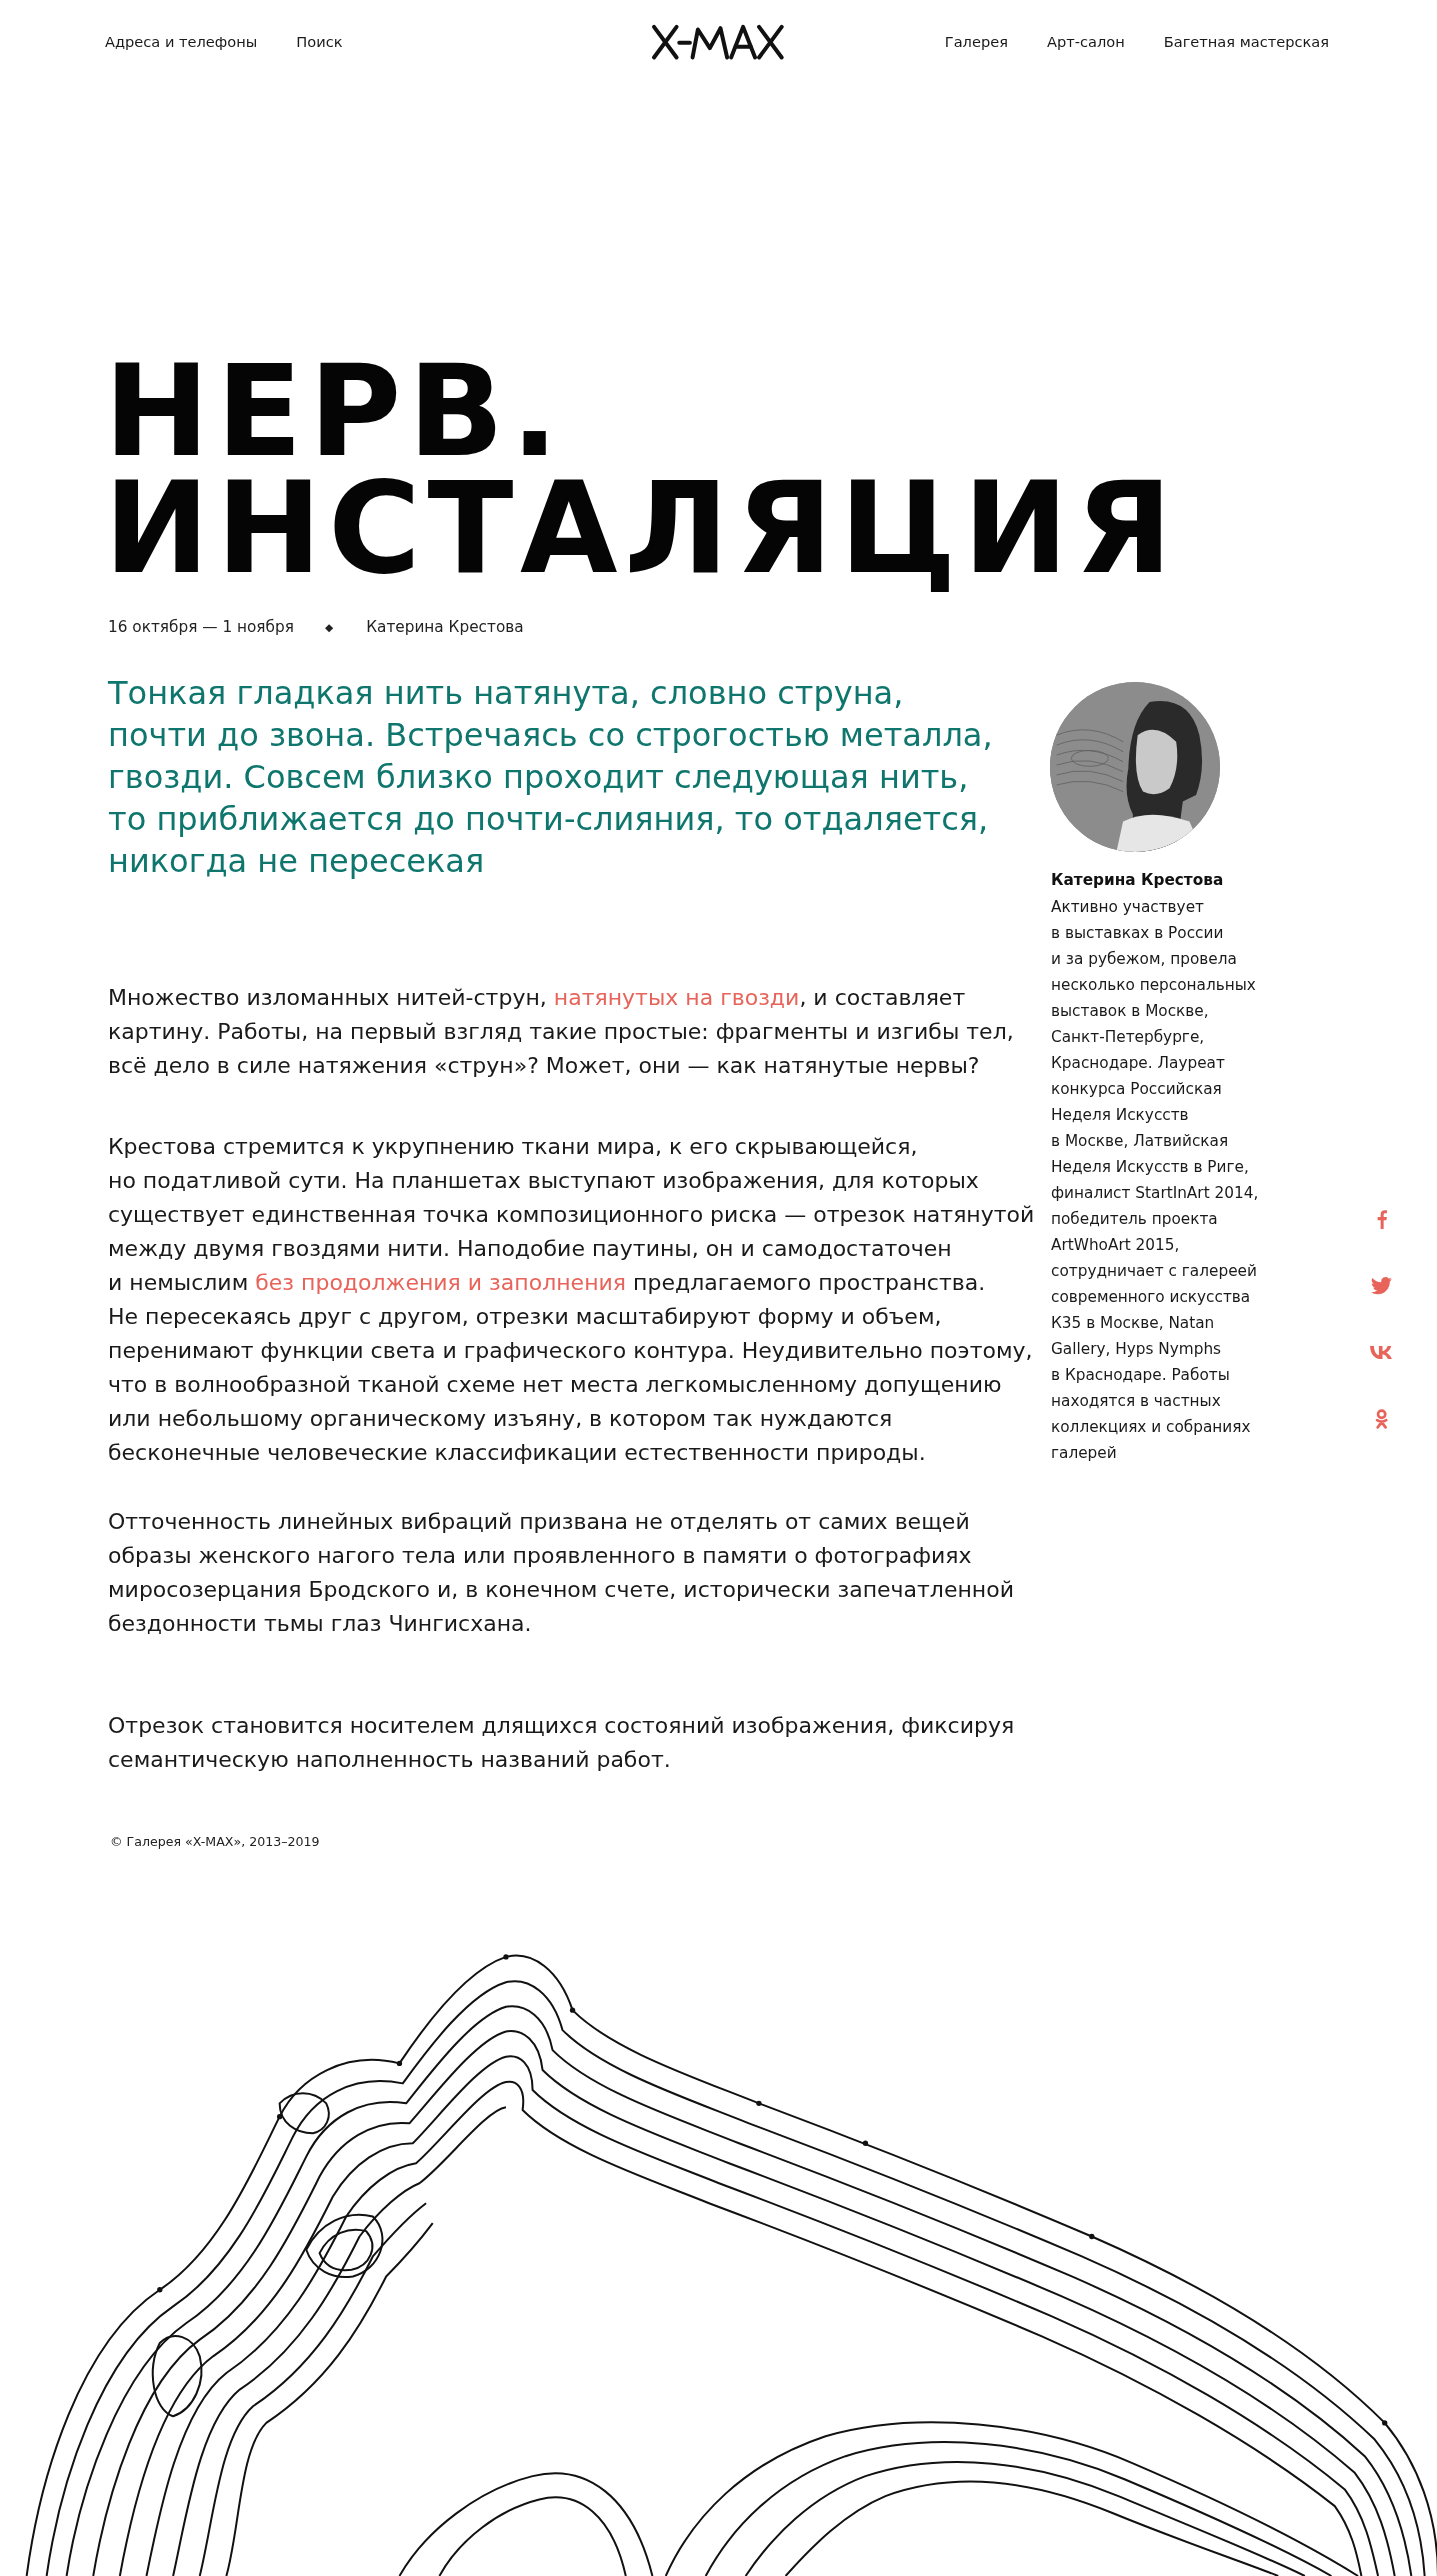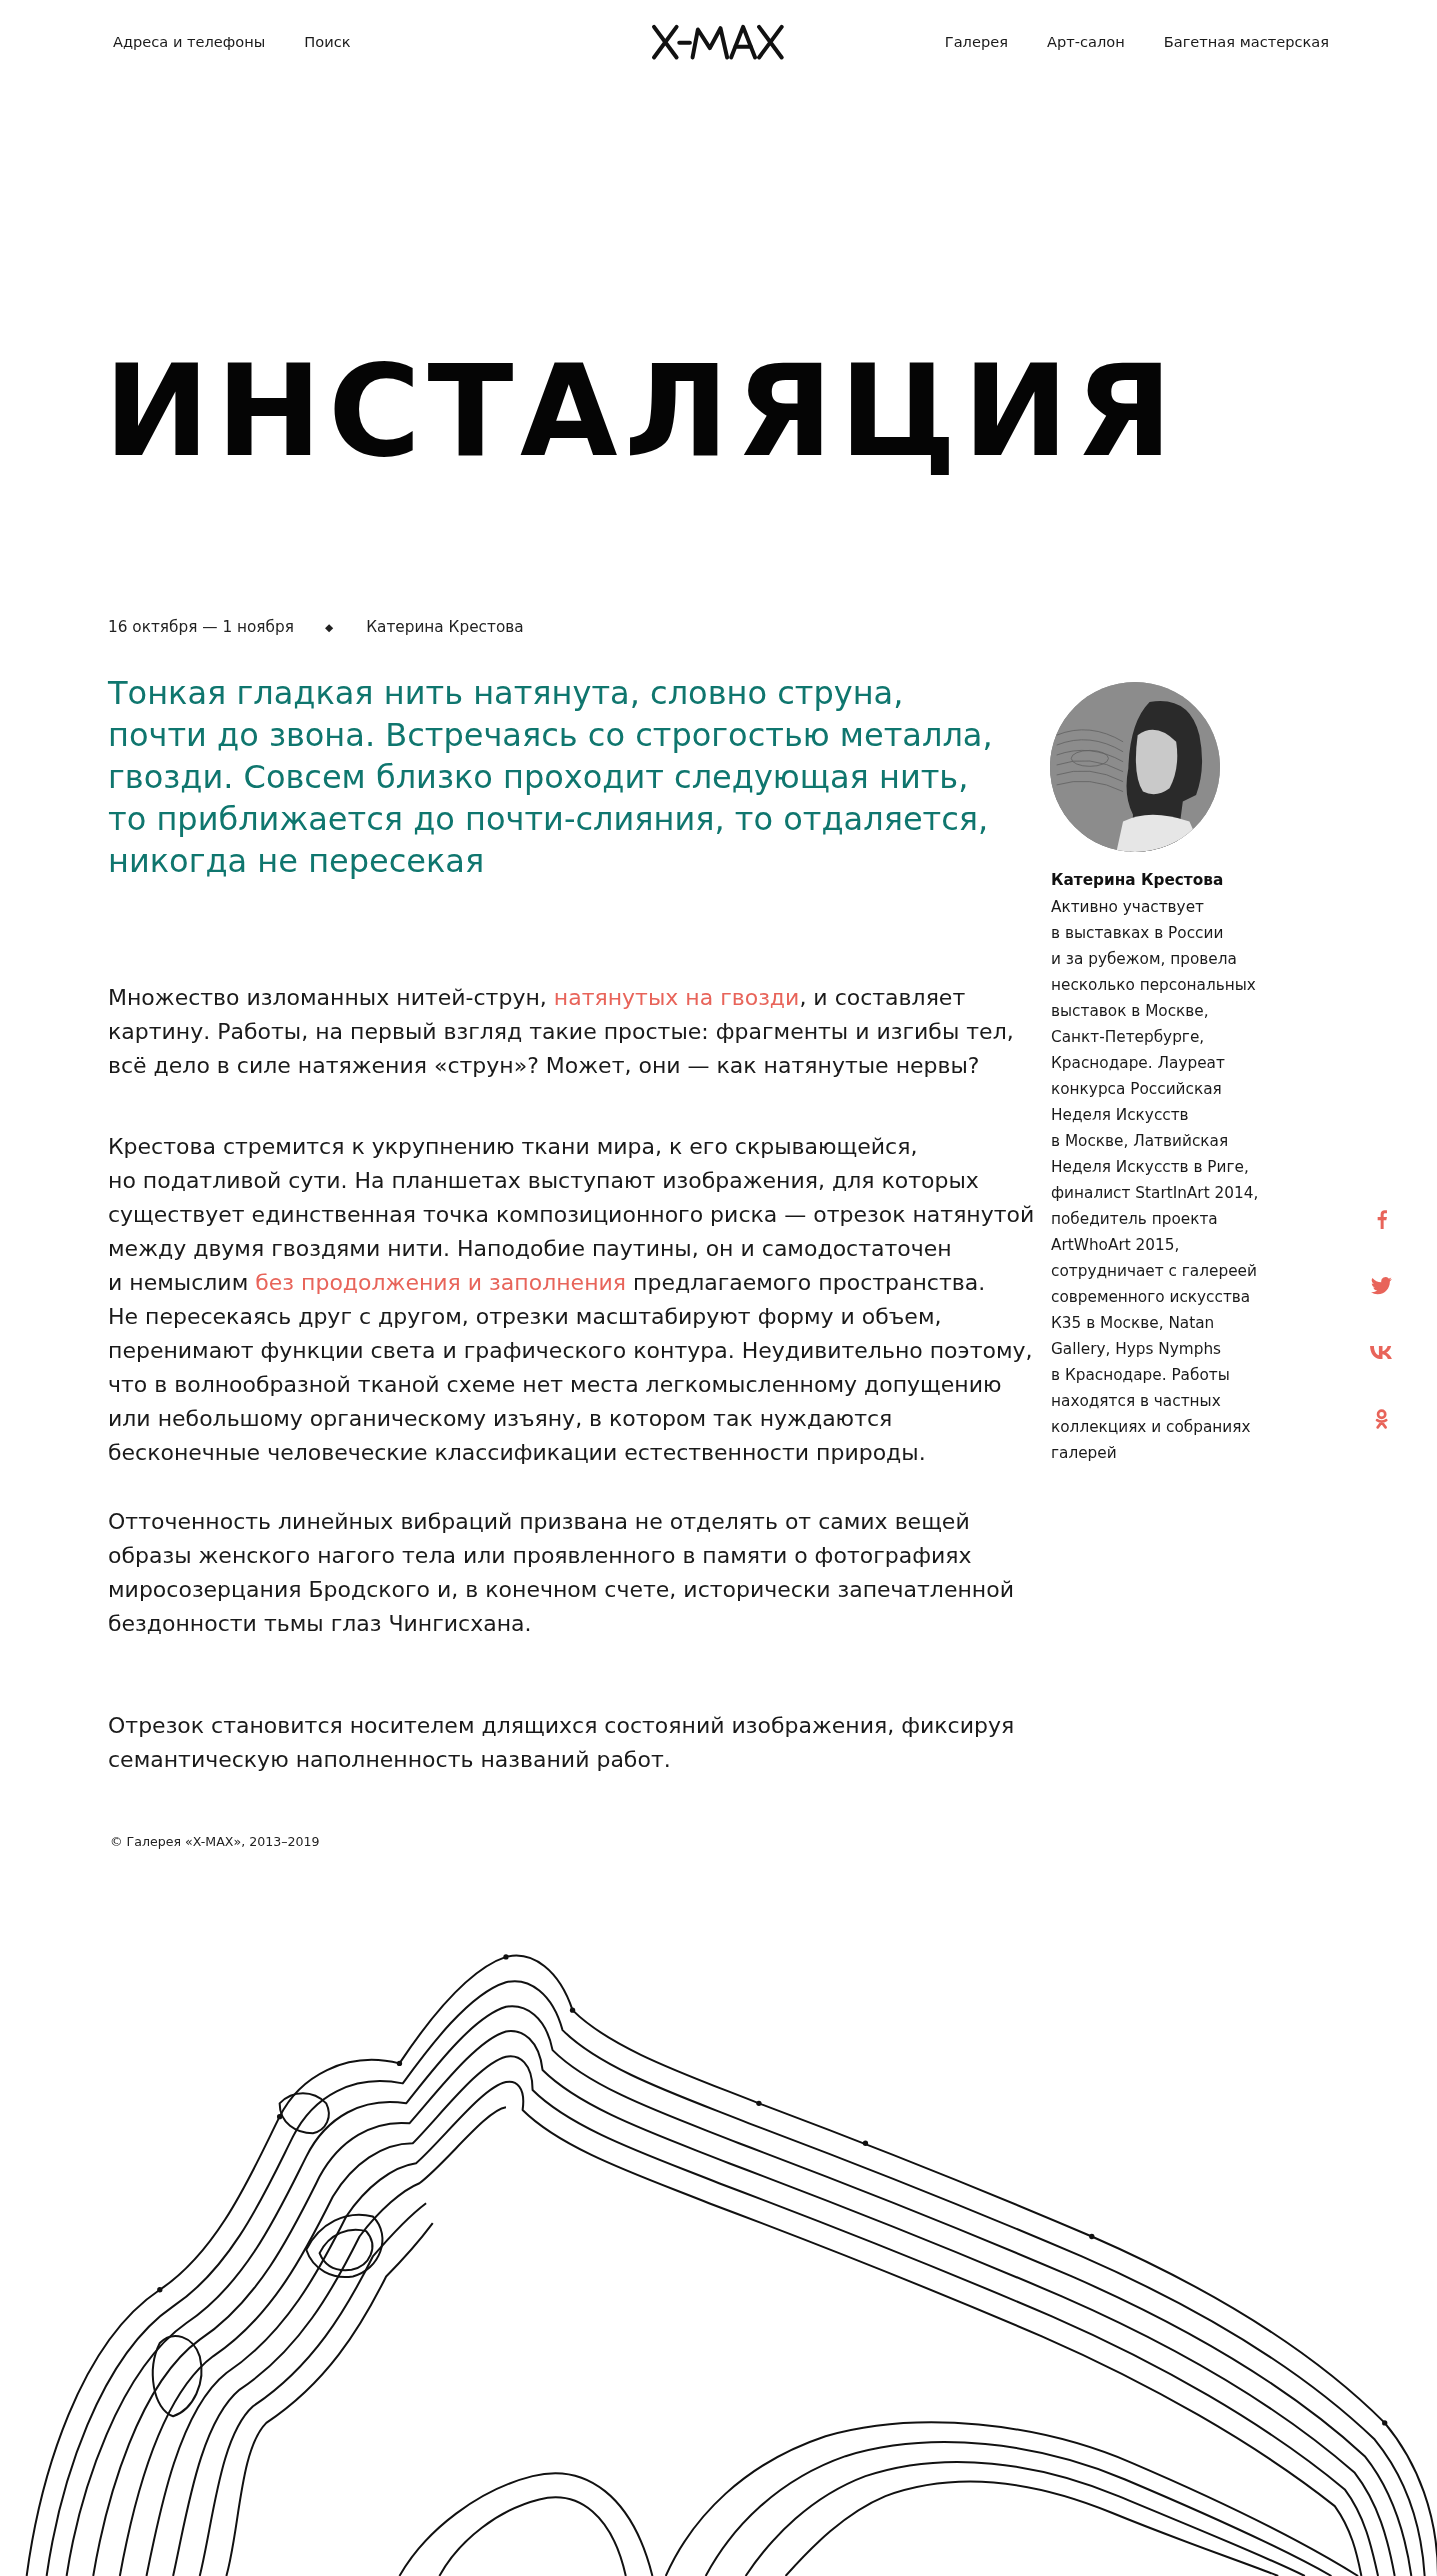--- a/index.html
+++ b/index.html
@@ -15,21 +15,21 @@
   a { color: inherit; text-decoration: none; }
 
   
   .header {
     position: absolute; top: 0; left: 0; width: 1438px; height: 87px;
   }
   .nav-left, .nav-right {
     position: absolute; top: 33px; display: flex; gap: 39px;
     font-size: 14.6px; color: #1a1a1a;
   }
-  .nav-left { left: 113px; text-align: center; }
+  .nav-left { left: 105px; text-align: center; }
   .nav-right { right: 109px; margin-left: 39px; }
   .nav-link { cursor: pointer; }
   .logo {
     position: absolute; left: 650px; top: 20px; width: 137px; height: 43px;
   }
 
   
   .title {
     position: absolute; left: 104px; top: 353px;
     font-family: "DejaVu Sans", sans-serif;
@@ -115,20 +115,21 @@
     </svg>
   </a>
   <nav class="nav-right">
     <a class="nav-link">Галерея</a>
     <a class="nav-link">Арт-салон</a>
     <a class="nav-link">Багетная мастерская</a>
   </nav>
 </header>
 
 <h1 class="title">
+  <span class="line">НЕРВ.</span>
   <span class="line">ИНСТАЛЯЦИЯ</span>
 </h1>
 
 <div class="meta">
   <span>16 октября — 1 ноября</span>
   <span class="bullet">◆</span>
   <span>Катерина Крестова</span>
 </div>
 
 <div class="lead">

